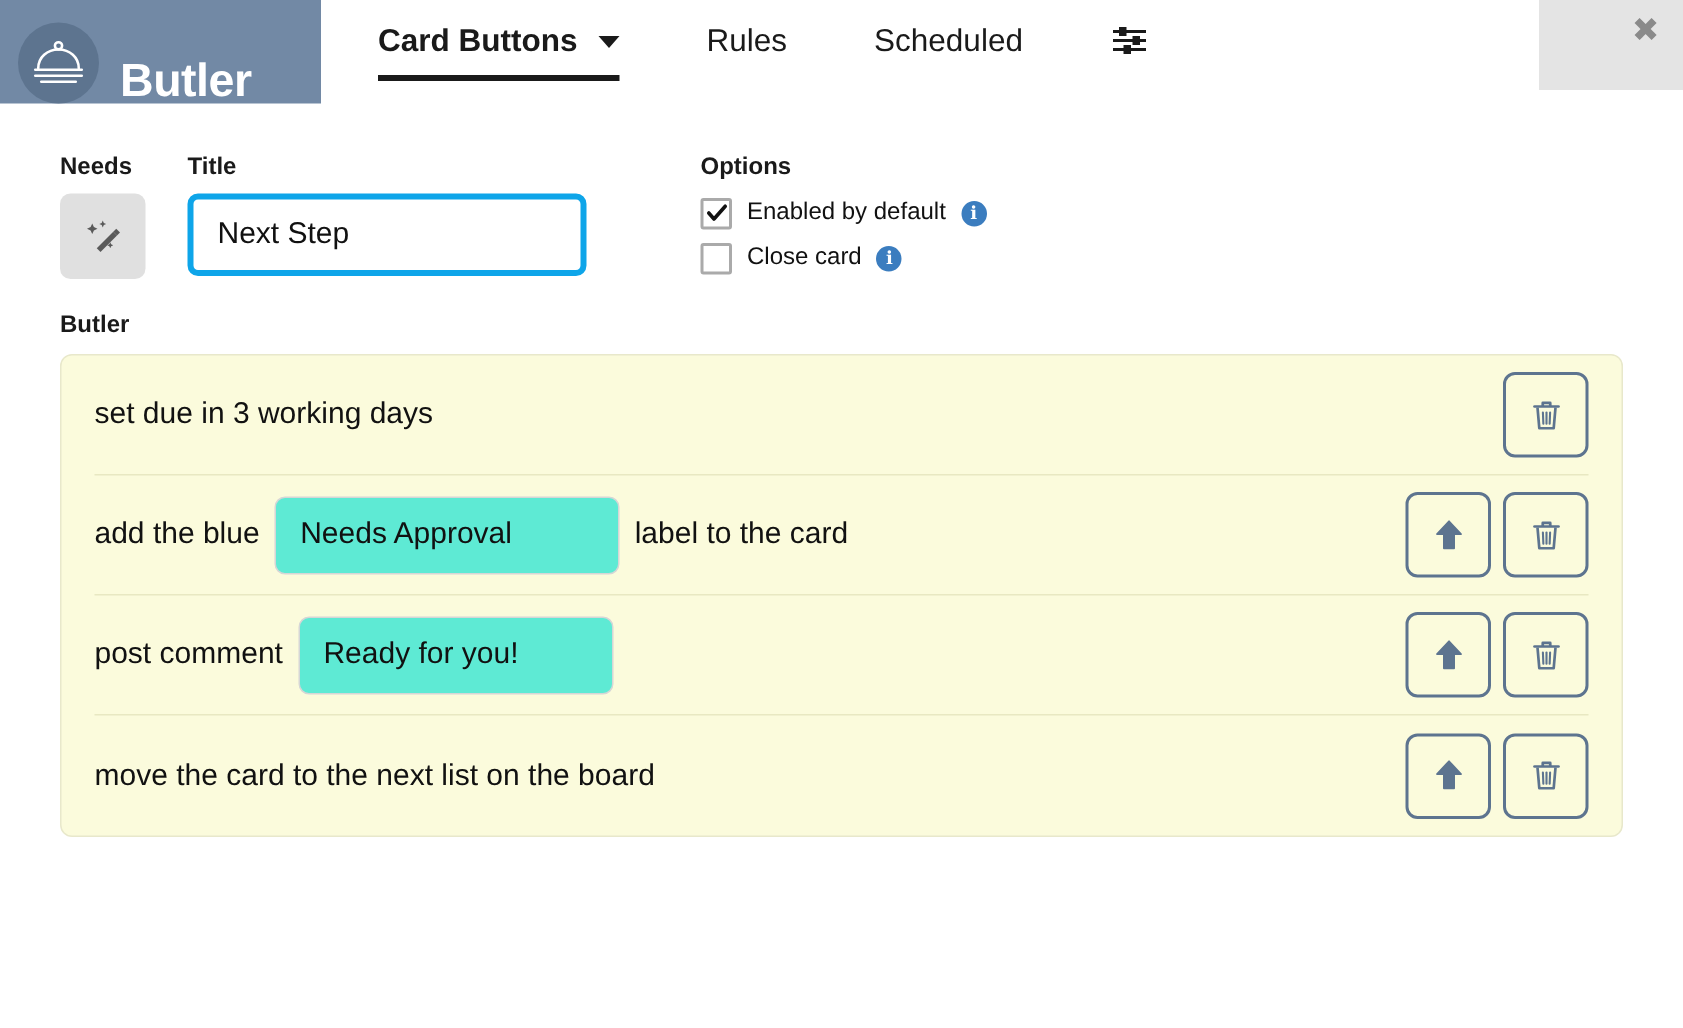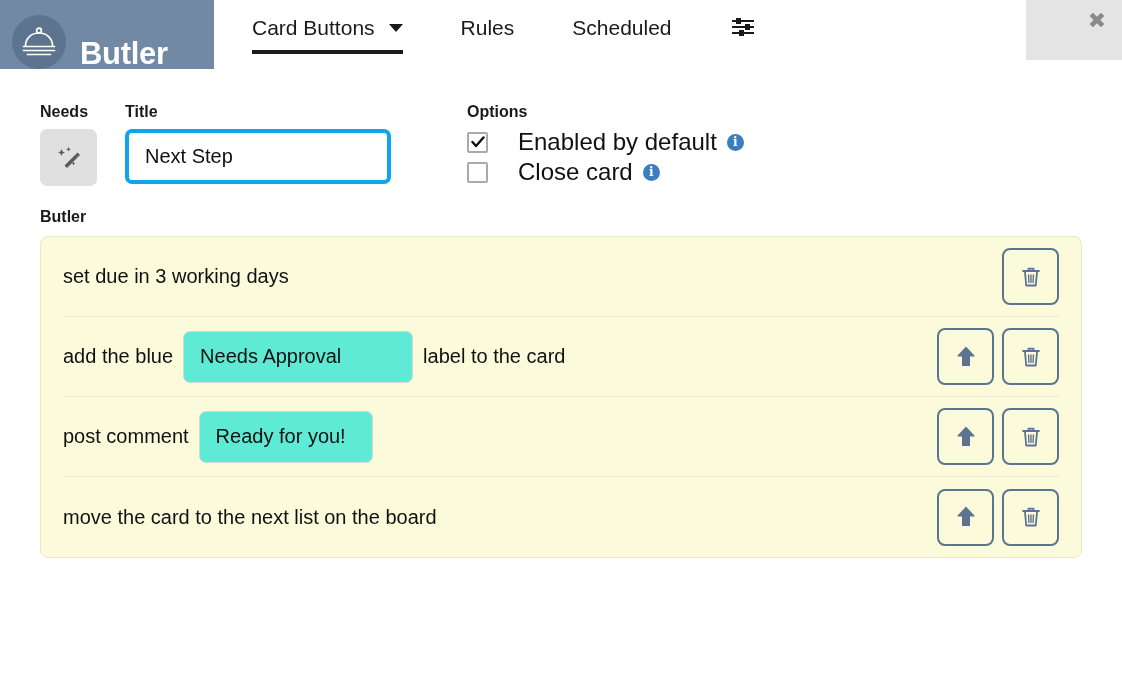--- a/index.html
+++ b/index.html
@@ -56,21 +56,21 @@
     font-size: 21px;
     color: #1a1a1a;
     padding: 0 0 14px 0;
     margin-right: 58px;
     display: flex;
     align-items: center;
     gap: 14px;
     cursor: pointer;
     white-space: nowrap;
   }
-  .nav-item.active { font-weight: normal; }
+  .nav-item.active { font-weight: bold; }
   .nav-item.active::after {
     content: "";
     position: absolute;
     left: 0; right: 0; bottom: 0;
     height: 4px;
     background: #1a1a1a;
   }
   .caret {
     width: 0; height: 0;
     border-left: 7px solid transparent;
@@ -162,24 +162,23 @@
     display: flex; align-items: center; justify-content: center;
     cursor: pointer;
     flex: 0 0 auto;
   }
   .checkbox .tick {
     width: 14px; height: 14px;
     display: none;
   }
   .checkbox.checked .tick { display: block; }
   .check-label {
-    font-size: 24px;
+    font-size: 16px;
     color: #111;
     white-space: nowrap;
-    margin-left: 20px;
   }
   .info-icon {
     width: 17px; height: 17px;
     border-radius: 50%;
     background: #3b7dbf;
     color: #fff;
     font-size: 12px;
     font-weight: bold;
     display: flex; align-items: center; justify-content: center;
     font-family: "DejaVu Serif", serif;
@@ -375,21 +374,21 @@
             <line x1="9.6" y1="11" x2="9.9" y2="18.5" stroke="#5d748f" stroke-width="1.4" stroke-linecap="round"></line>
             <line x1="12" y1="11" x2="12" y2="18.5" stroke="#5d748f" stroke-width="1.4" stroke-linecap="round"></line>
             <line x1="14.4" y1="11" x2="14.1" y2="18.5" stroke="#5d748f" stroke-width="1.4" stroke-linecap="round"></line>
           </svg>
         </button>
       </div>
     </div>
     <div class="action-row">
       <div class="action-text">
         <span class="seg">post comment</span>
-        <input type="text" class="inline-input" value="Ready for you!" style="width: 174px;">
+        <input type="text" class="inline-input" value="Ready for you!" style="width: 210px;">
       </div>
       <div class="row-buttons">
         <button class="sq-btn">
           <svg width="24" height="26" viewBox="0 0 24 26">
             <path d="M12 3.5 L20 12 h-4.6 v9.5 h-6.8 V12 H4 Z" fill="#5d748f" stroke="#5d748f" stroke-width="1.2" stroke-linejoin="round"></path>
           </svg>
         </button>
         <button class="sq-btn">
           <svg width="24" height="26" viewBox="0 0 24 26">
             <path d="M4 7 h16" stroke="#5d748f" stroke-width="1.8" stroke-linecap="round"></path>

